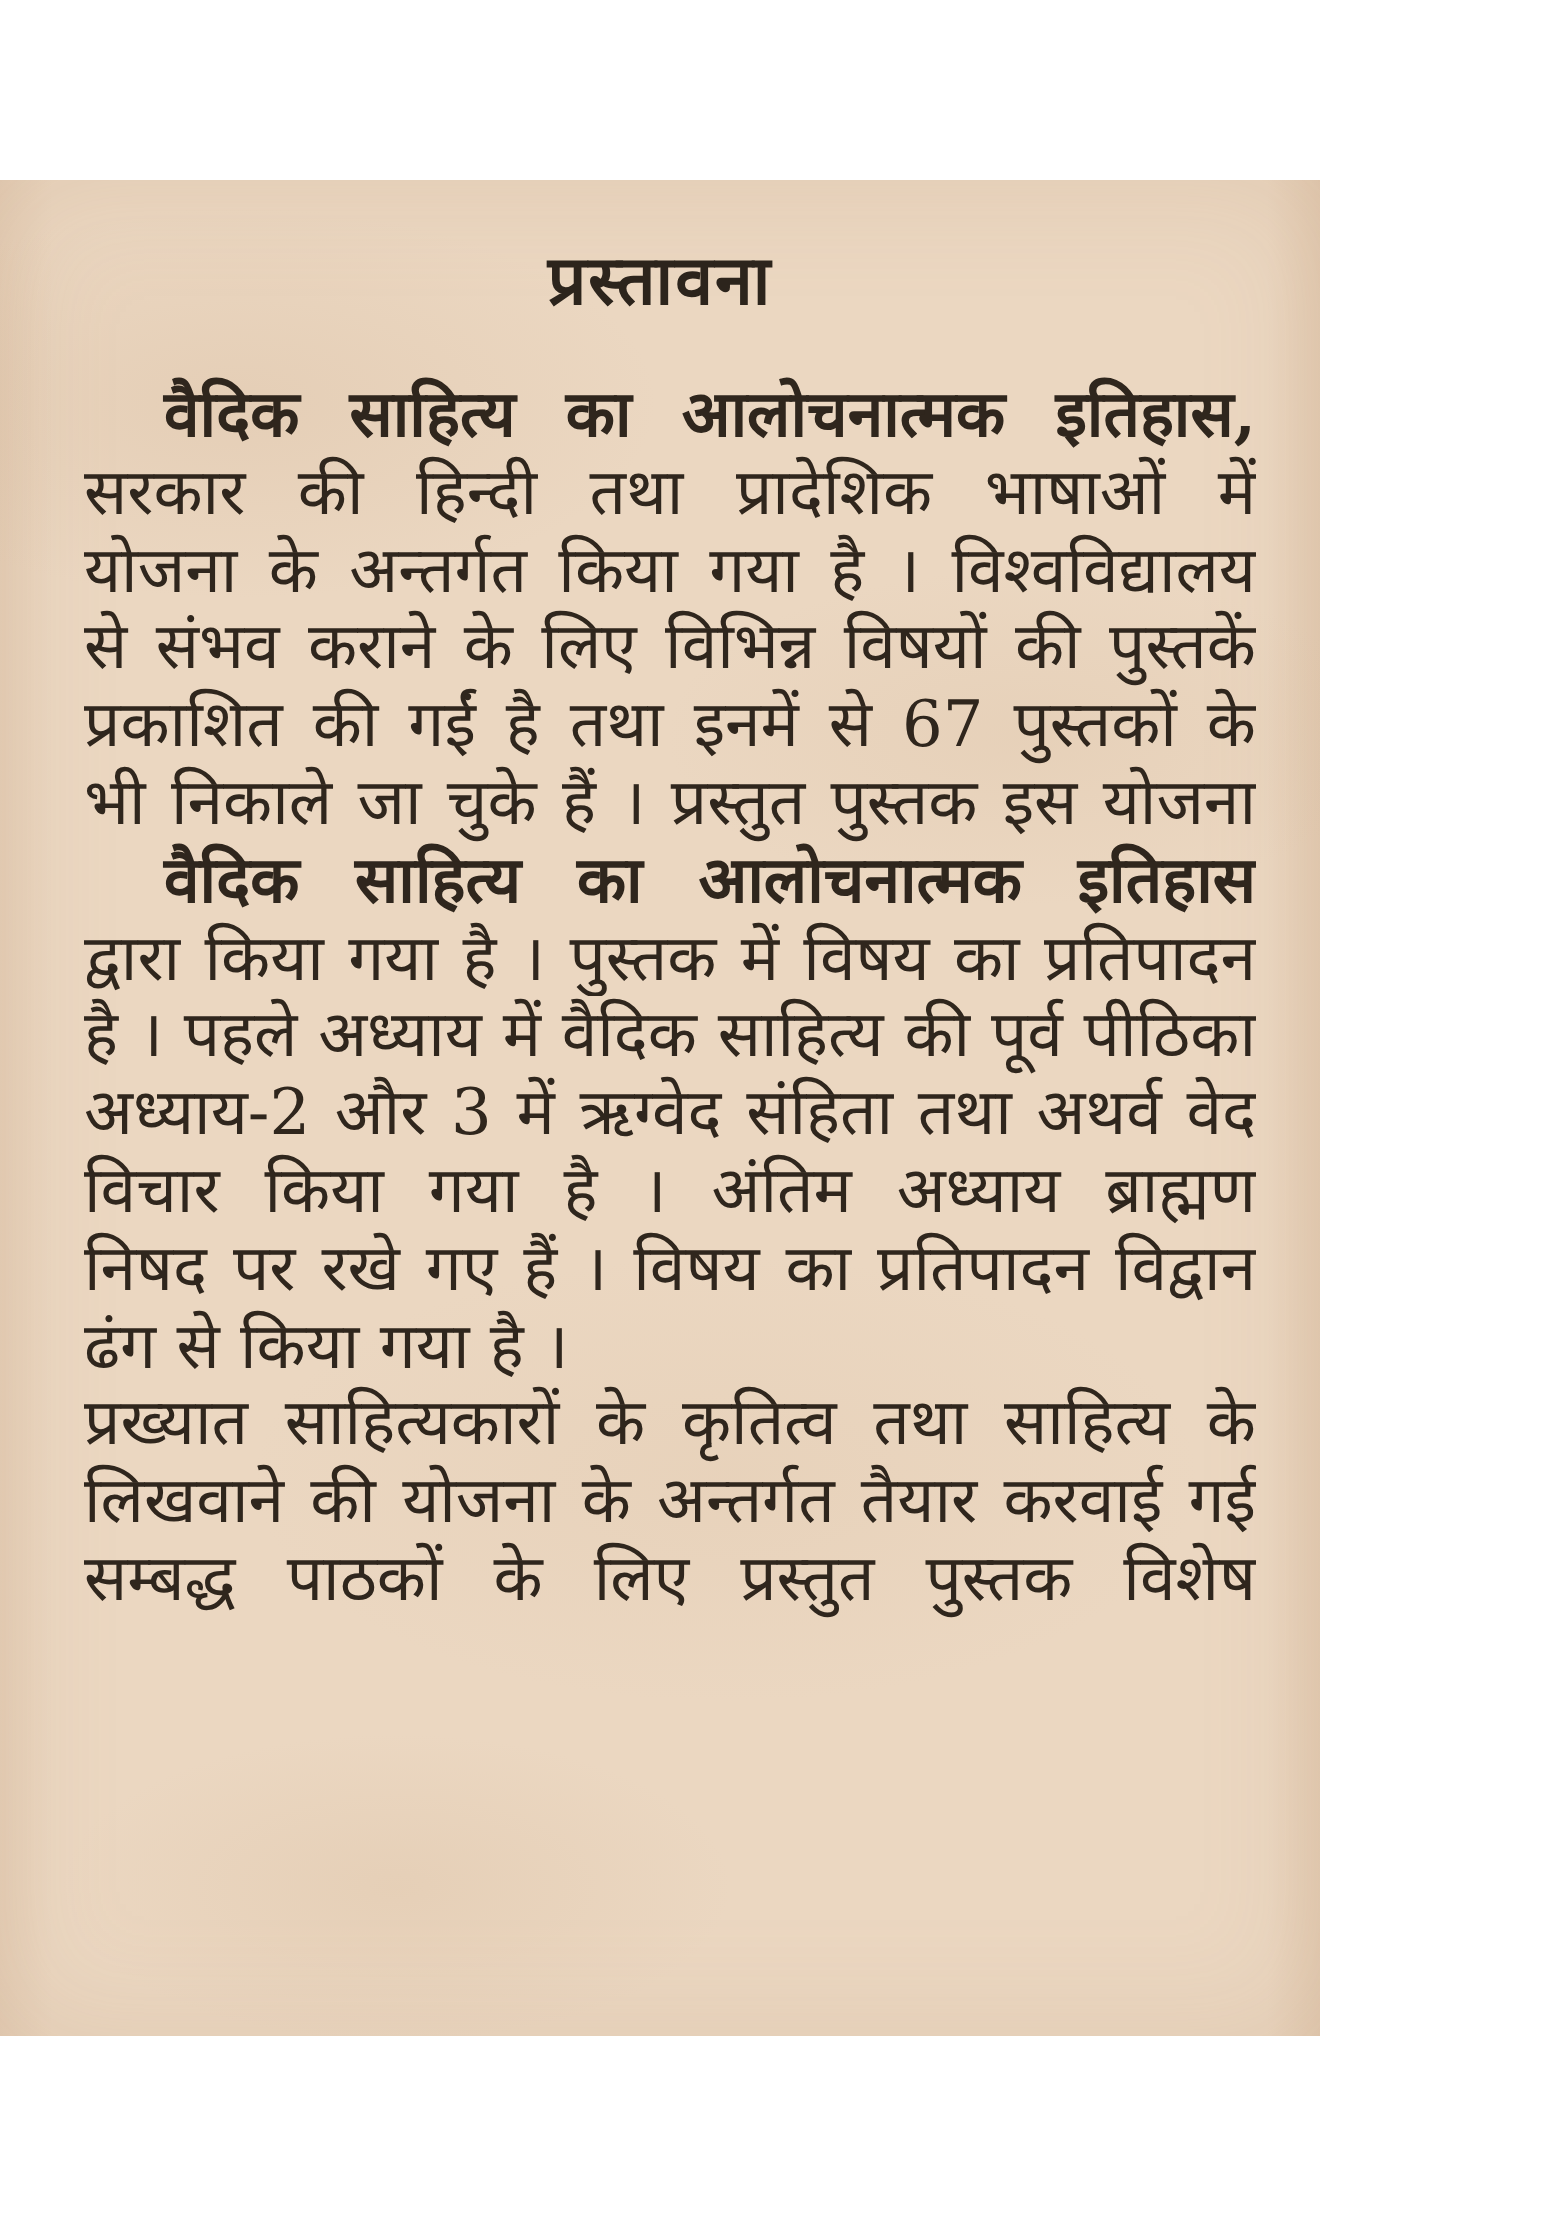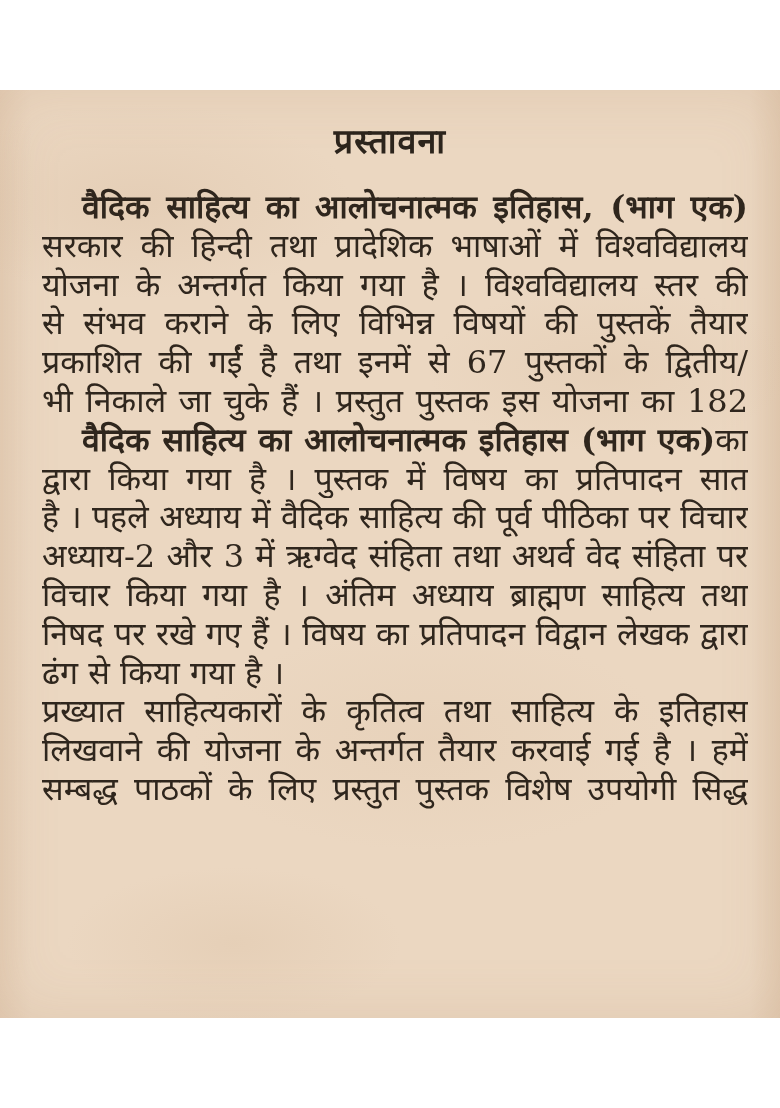--- a/index.html
+++ b/index.html
@@ -17,21 +17,21 @@
     width: 780px;
     height: 1108px;
     background: #ffffff;
   }
 
   
   .page {
     position: absolute;
     left: 0;
     top: 90px;
-    width: 780px;
+    width: 660px;
     height: 928px;
     background-color: #ebd7c1;
     background-image:
       radial-gradient(ellipse 300px 140px at 18% 12%, rgba(210,180,150,0.25), rgba(210,180,150,0) 70%),
       radial-gradient(ellipse 260px 120px at 78% 30%, rgba(214,186,156,0.22), rgba(214,186,156,0) 70%),
       radial-gradient(ellipse 340px 160px at 55% 70%, rgba(216,188,158,0.18), rgba(216,188,158,0) 70%),
       radial-gradient(ellipse 240px 110px at 30% 92%, rgba(210,180,148,0.22), rgba(210,180,148,0) 70%),
       linear-gradient(90deg, rgba(205,172,140,0.18) 0%, rgba(205,172,140,0) 4%, rgba(205,172,140,0) 96%, rgba(200,165,130,0.22) 100%);
     box-shadow: inset 0 0 60px rgba(178,140,104,0.18);
     box-sizing: border-box;

